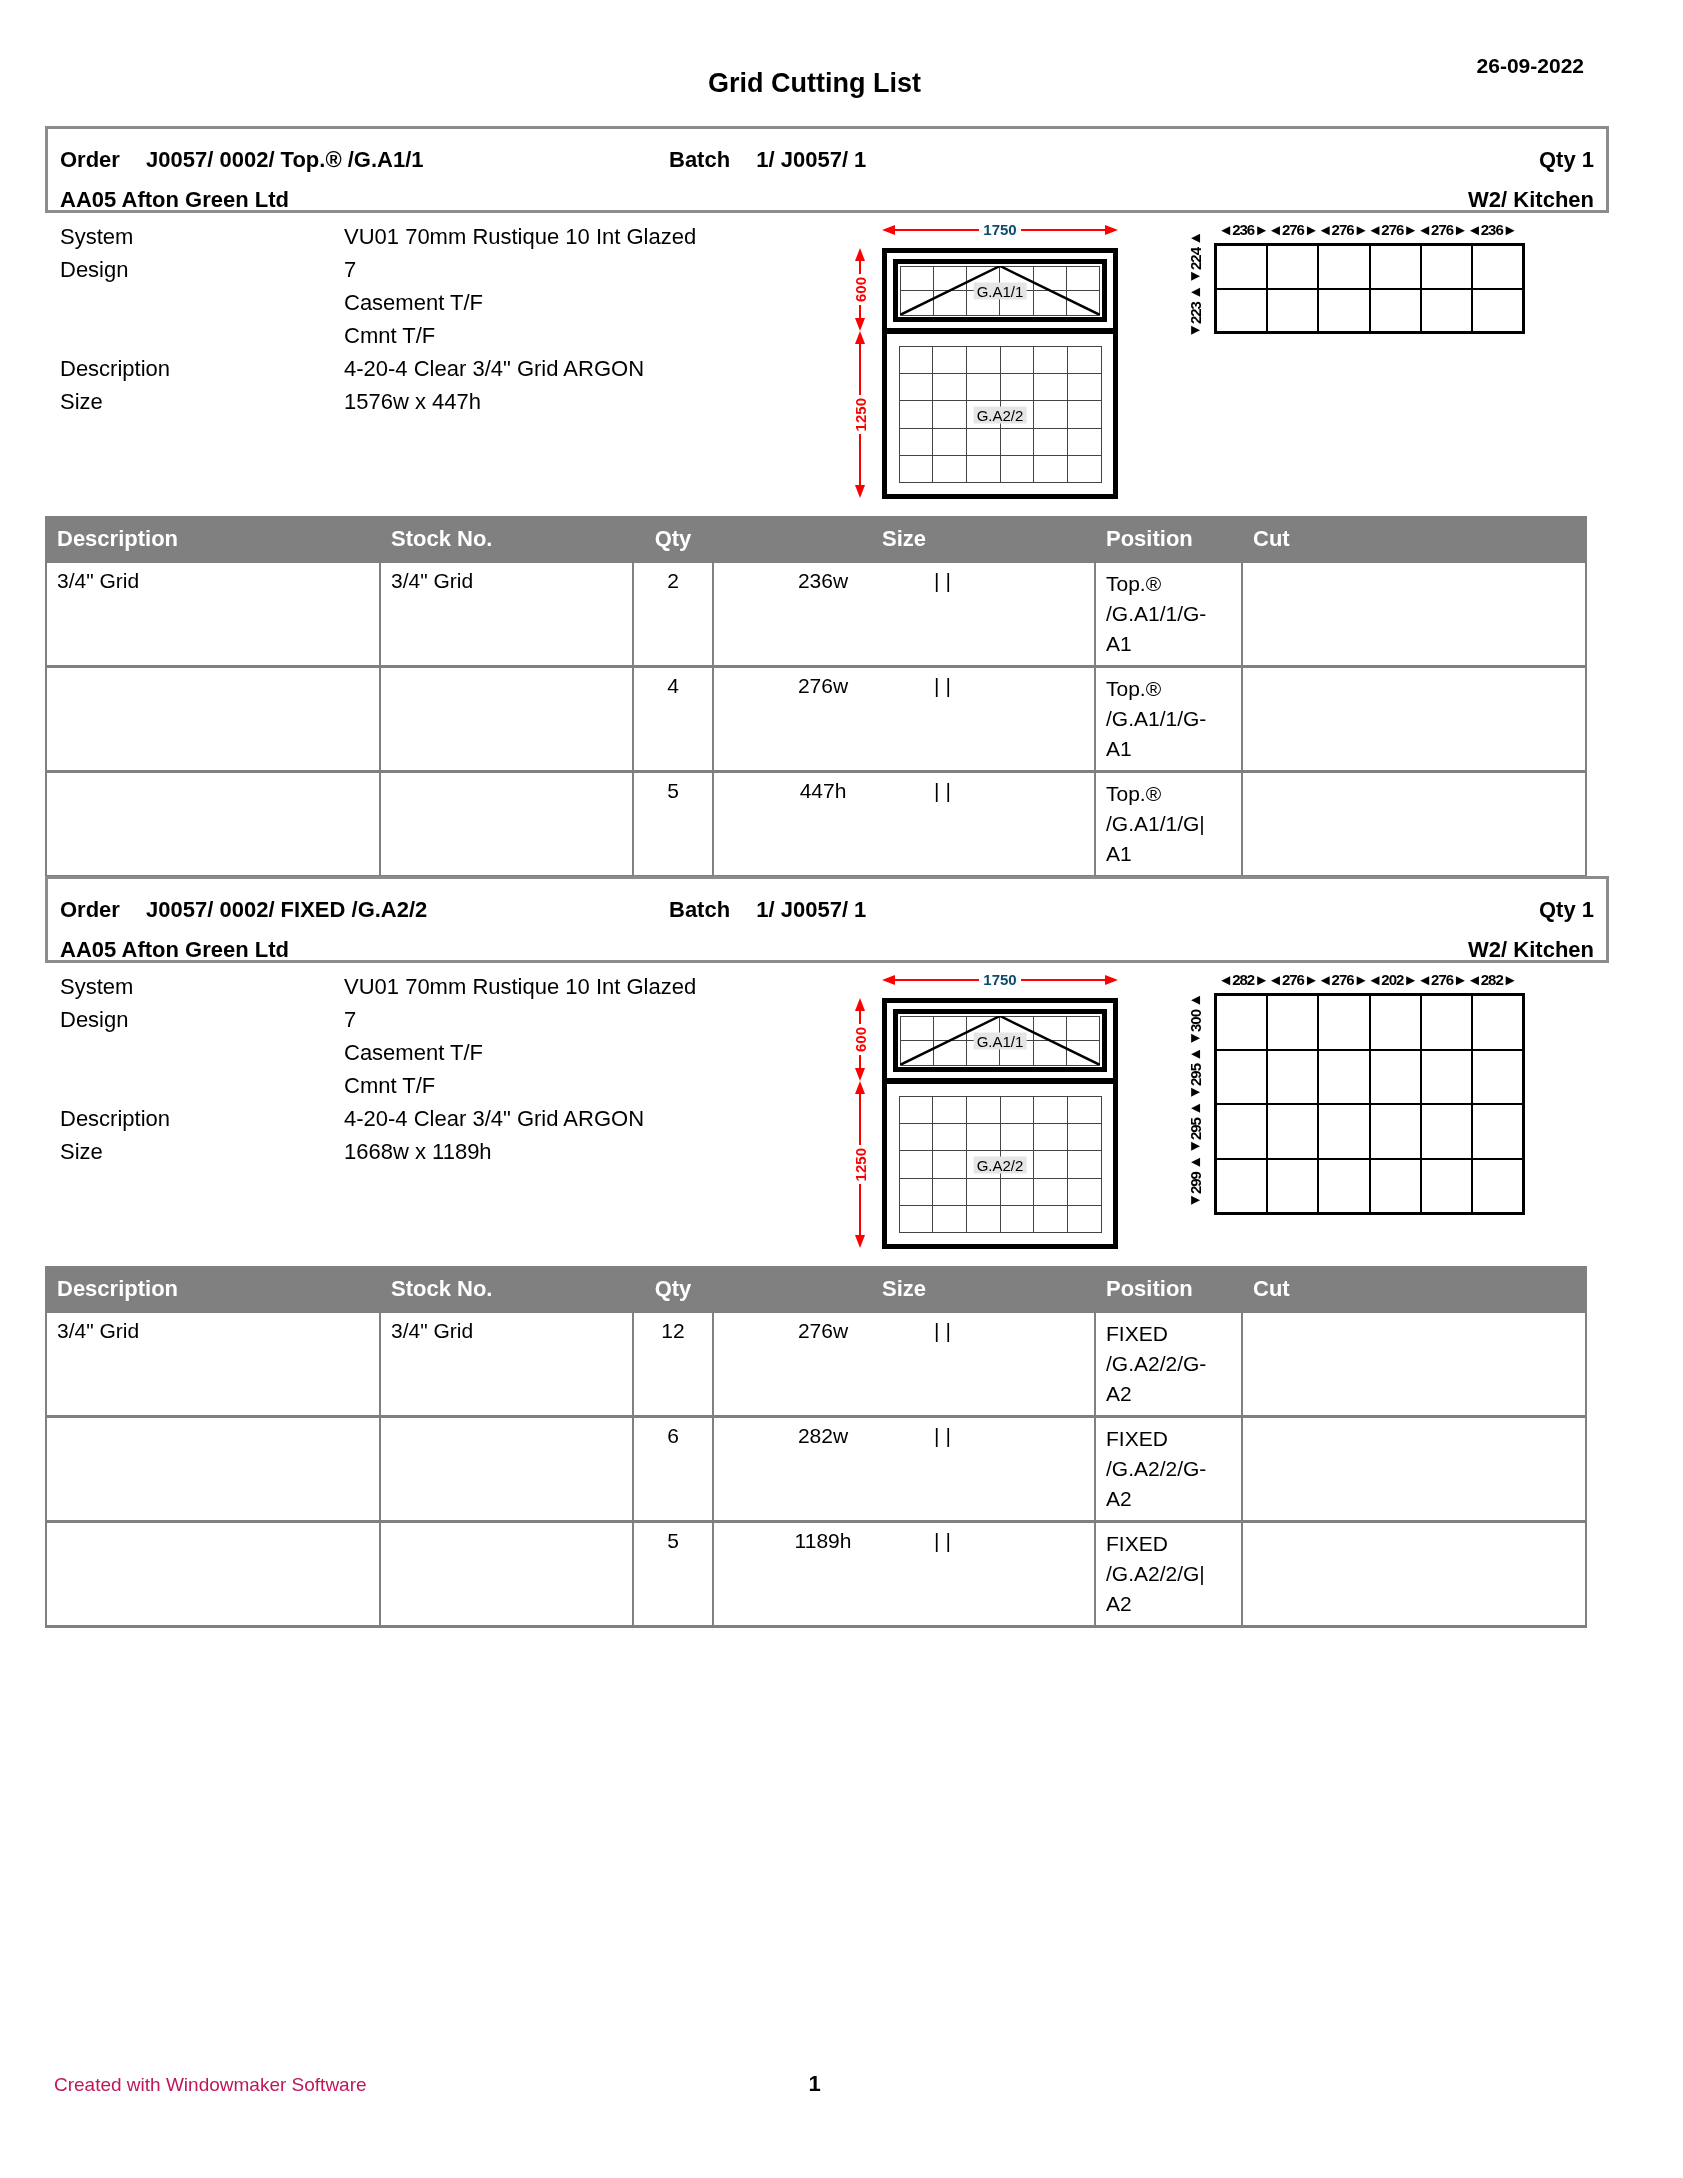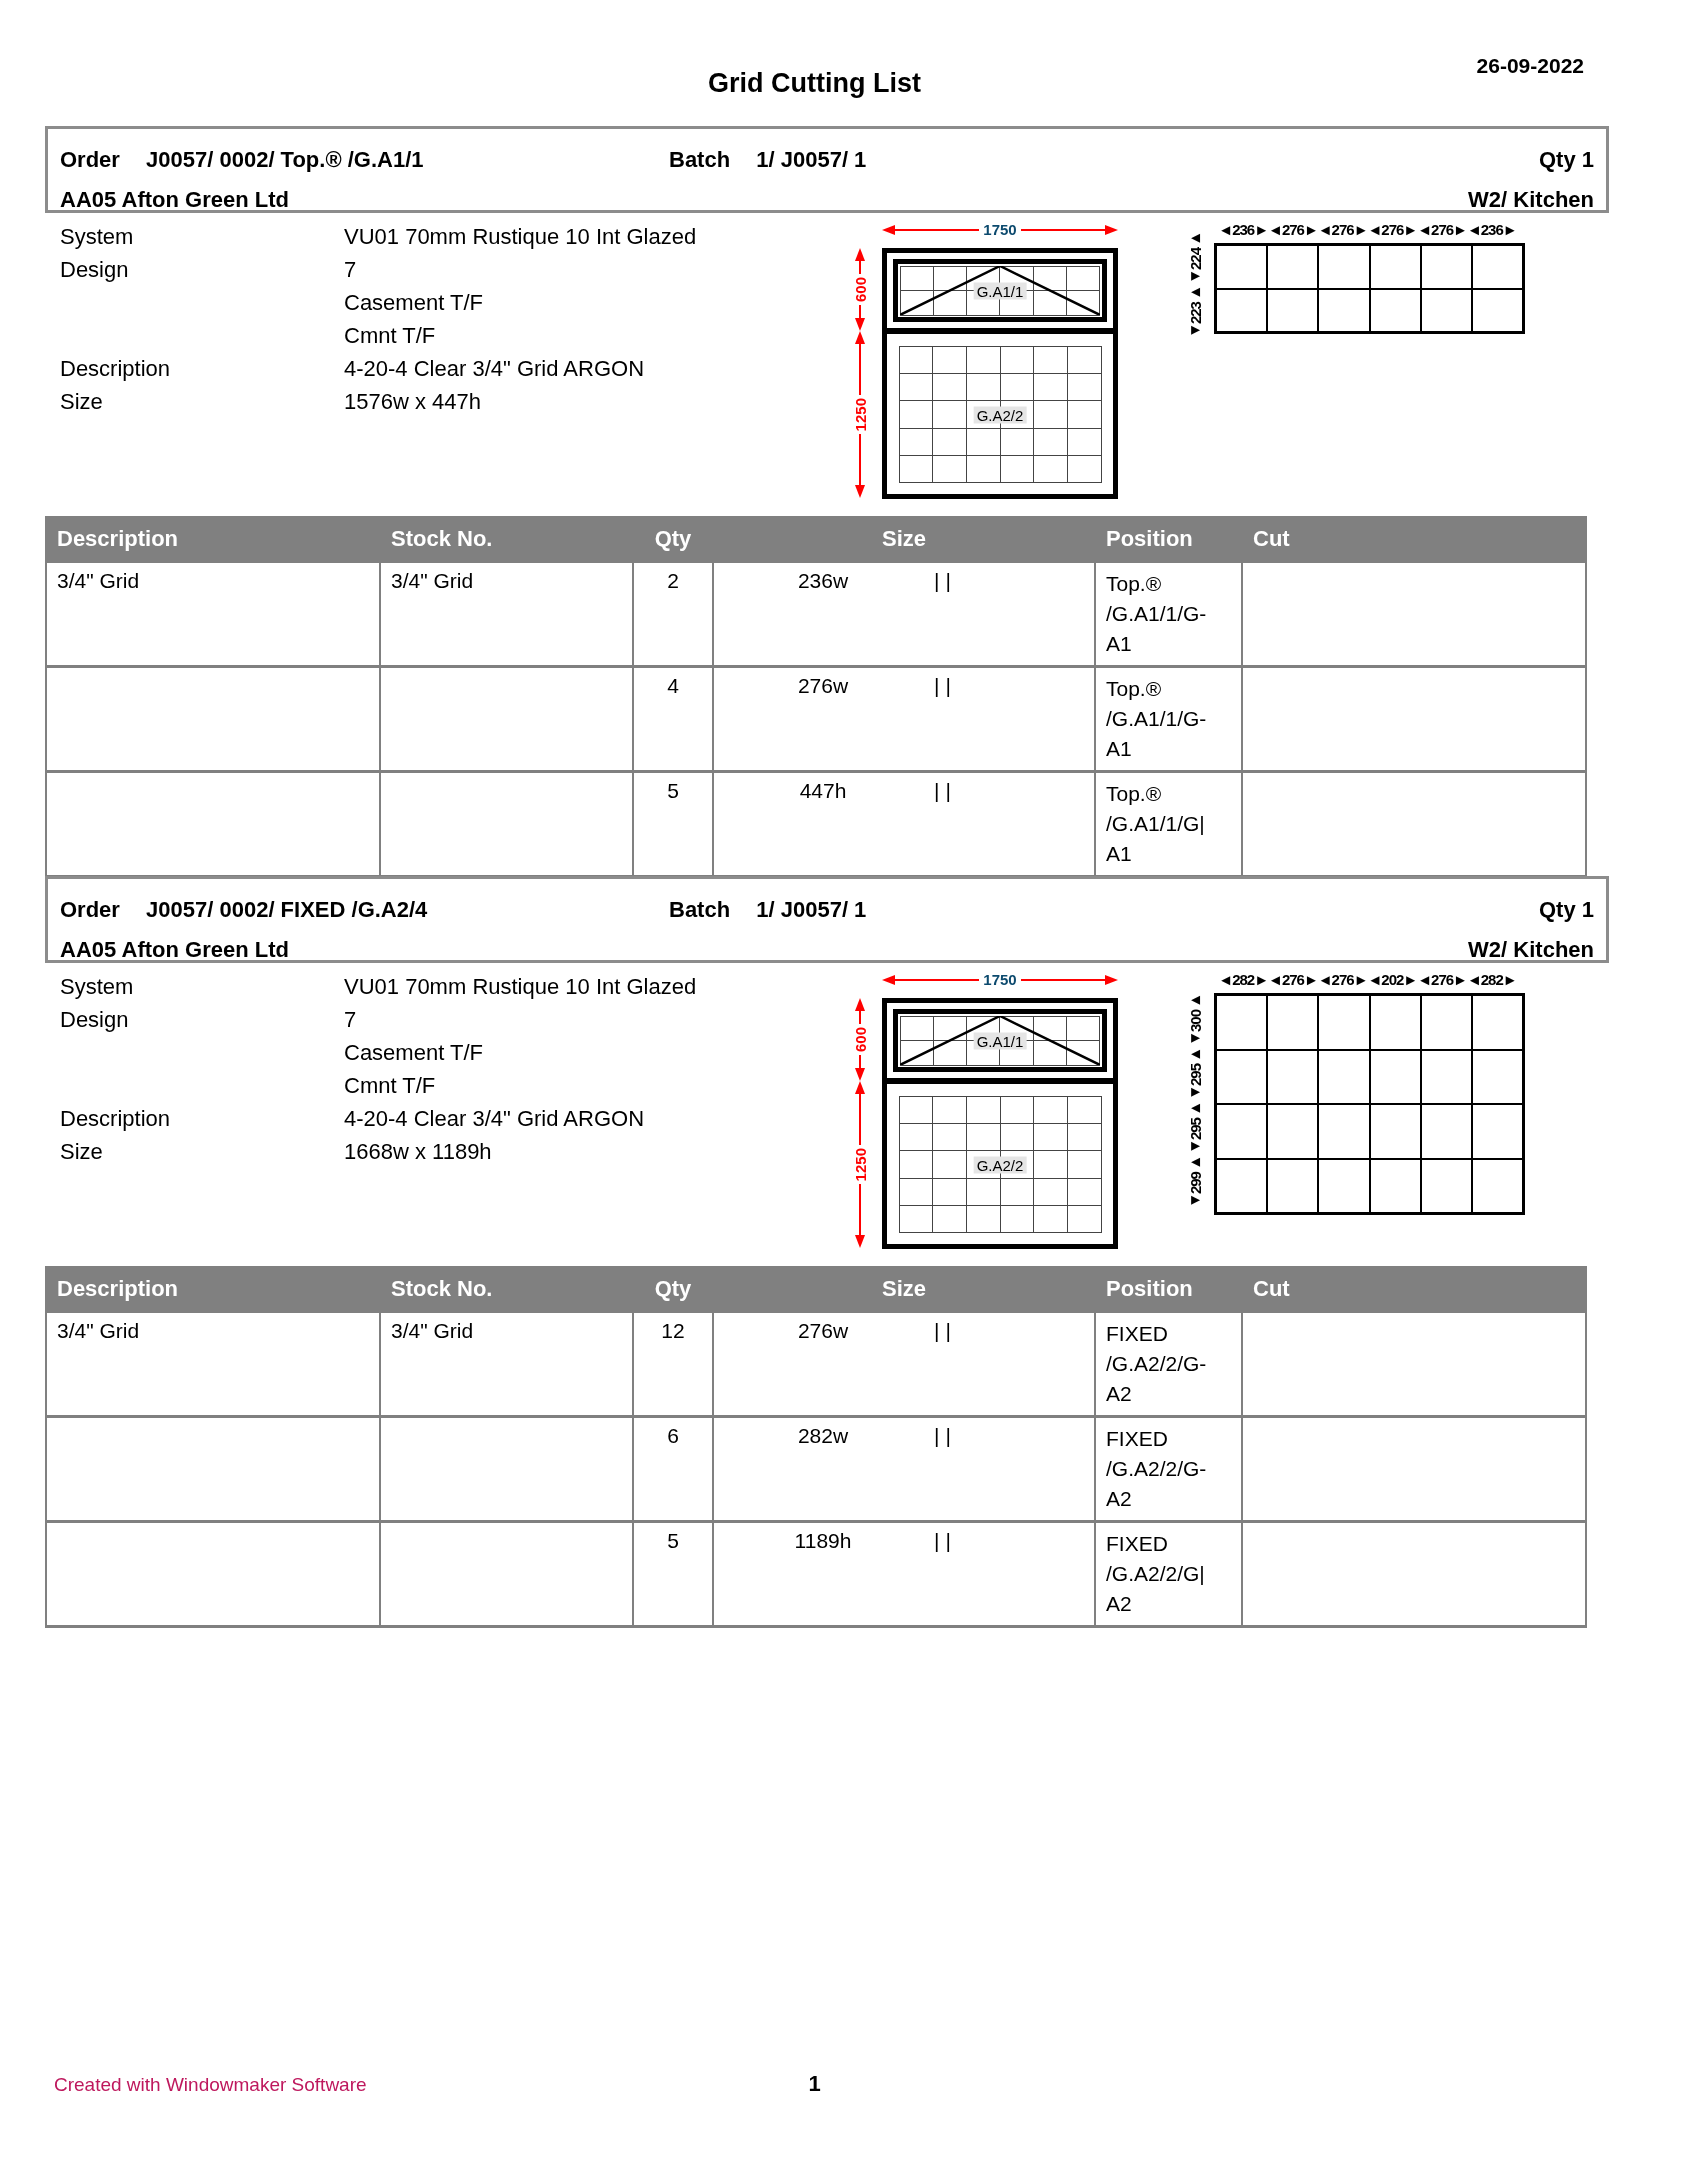--- a/index.html
+++ b/index.html
@@ -318,21 +318,21 @@
     </tr>
   </tbody>
     </table>
 </div>
 
 <div class="section s2">
   <div class="order-box">
     <div class="ob-row1">
       <span class="ob-pair">
         <span class="lbl">Order</span>
-        <span>J0057/ 0002/ FIXED /G.A2/4</span>
+        <span>J0057/ 0002/ FIXED /G.A2/2</span>
       </span>
       <span class="ob-pair">
         <span class="lbl">Batch</span>
         <span>1/ J0057/ 1</span>
       </span>
       <span>Qty 1</span>
     </div>
     <div class="ob-row2">
       <span>AA05 Afton Green Ltd</span>
       <span>W2/ Kitchen</span>

